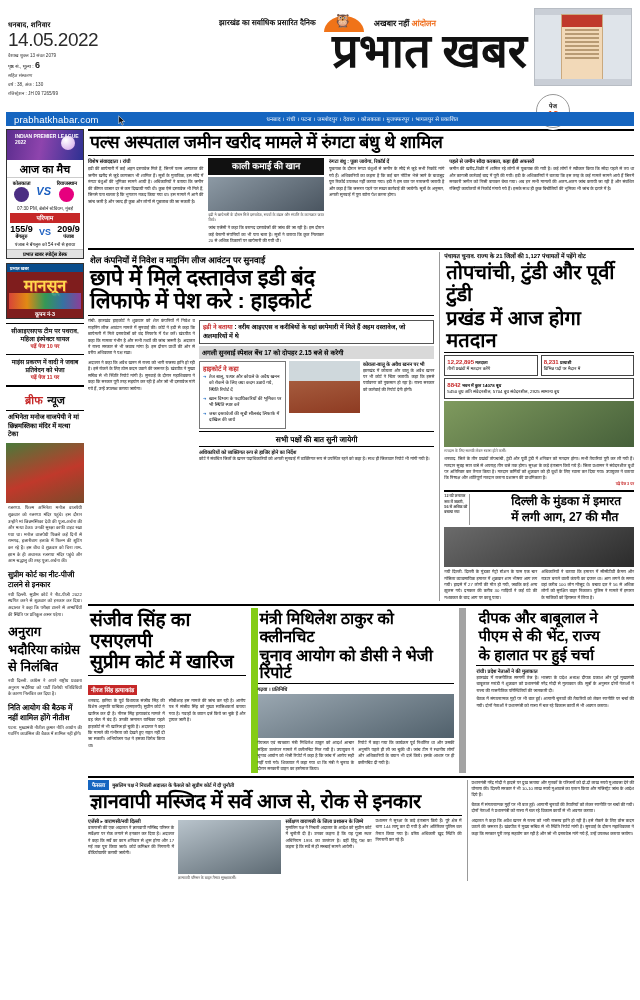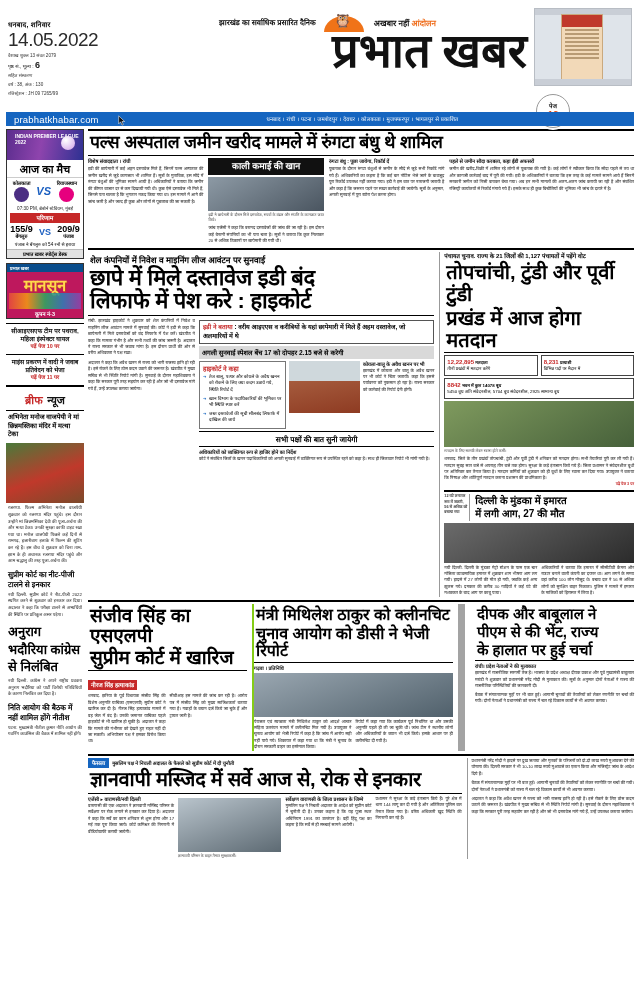--- a/index.html
+++ b/index.html
@@ -93,21 +93,21 @@
   .ipl-vs .vs { font-size:11px; font-weight:bold; color:#1b5fc0; font-style:italic;}
   .ipl-time { font-size:4.6px; text-align:center; color:#222; padding:1px 2px;}
   .ipl-result { background:#c62828; color:#fff; text-align:center; font-size:6px; font-weight:bold; padding:1px 0; margin:1px 3px;}
   .ipl-score { display:flex; justify-content:space-around; align-items:center; padding:1px 0;}
   .ipl-score .s { text-align:center; font-size:9px; font-weight:bold; line-height:1.05;}
   .ipl-score .s span { display:block; font-size:5px; font-weight:bold;}
   .ipl-note { font-size:4.6px; text-align:center; padding:1px 3px; line-height:1.3;}
   .ipl-foot { background:#e3e3e3; text-align:center; font-size:5px; font-weight:bold; padding:1px 0; border-top:1px solid #bbb;}
 
   
-  .monsoon { border:1px solid #333; margin-bottom:4px; background:#be185d; position:relative; height:56px; overflow:hidden;}
+  .monsoon { border:1px solid #333; margin-bottom:4px; background:#7f1d1d; position:relative; height:56px; overflow:hidden;}
   .monsoon .mtop { background:#0a4d8c; color:#fff; font-size:4.5px; padding:1px 3px; font-weight:bold;}
   .monsoon .mtitle { color:#ffd84d; font-size:16px; font-weight:bold; text-align:center; margin-top:2px; text-shadow:1px 1px 0 #c0392b;}
   .monsoon .mitems { position:absolute; left:2px; right:2px; bottom:9px; height:16px;
      background:linear-gradient(90deg,#e74c3c,#f39c12,#27ae60,#2980b9,#8e44ad); opacity:.85; }
   .monsoon .mcoupon2 { position:absolute; left:0; right:0; bottom:0; text-align:center; color:#fff; font-size:5.5px; font-weight:bold;}
 
   
   .brief-item { text-align:center; font-size:6.2px; font-weight:bold; line-height:1.35; padding:3px 2px; color:#111;}
   .brief-item .pg { color:#c62828; font-size:5.4px; }
   .brief-title-bar { text-align:center; padding:3px 0 2px; }
@@ -151,21 +151,21 @@
   .factbox { border:1px solid #444; font-size:4.4px; line-height:1.45; padding:2px; }
   .factbox .num { color:#c62828; font-weight:bold; font-size:6px;}
   .fb-grid { display:flex; gap:3px; }
   .news-photo { height:46px; background:linear-gradient(150deg,#7f9a5e,#46603a); margin:2px 0;}
   .firephoto { height:40px; background:linear-gradient(150deg,#6b6b6b,#2b2b2b); margin:2px 0;}
 
   .body-txt { font-size:4.3px; line-height:1.5; text-align:justify; color:#222;}
   .colwrap { display:flex; gap:4px; }
   .colwrap > div { flex:1; }
 
-  .sec-head { font-size:10px; font-weight:bold; line-height:1.12; padding:1px 2px;}
+  .sec-head { font-size:12px; font-weight:bold; line-height:1.12; padding:1px 2px;margin-left:36px;}
   .tagline-sm { font-size:5px; font-weight:bold; color:#111;}
   .bluetag { background:#1565c0; color:#fff; font-size:5.5px; font-weight:bold; padding:1px 4px; display:inline-block;}
   .mini-photo { height:44px; background:linear-gradient(160deg,#9aa7b1,#50606b); margin:2px 0;}
   .wide-photo { height:54px; background:linear-gradient(160deg,#b9c4cc,#5d6a73); margin:2px 0;}
   .bigsec-head { font-size:19px; font-weight:bold; line-height:1.08; padding:2px 2px;}
 </style>
 </head>
 <body>
 
 <div class="page">
@@ -439,21 +439,21 @@
           <div class="rule"></div>
           <div style="margin-top:2px">
             <span class="redbar-label">नीरज सिंह हत्याकांड</span>
           </div>
           <div class="colwrap" style="margin-top:2px">
             <div class="body-txt">धनबाद. झरिया के पूर्व विधायक संजीव सिंह की विशेष अनुमति याचिका (एसएलपी) सुप्रीम कोर्ट ने खारिज कर दी है। नीरज सिंह हत्याकांड मामले में वह जेल में बंद हैं। उनकी जमानत याचिका पहले हाइकोर्ट से भी खारिज हो चुकी है। अदालत ने कहा कि मामले की गंभीरता को देखते हुए राहत नहीं दी जा सकती। अभियोजन पक्ष ने इसका विरोध किया था।</div>
             <div class="body-txt">सीबीआइ इस मामले की जांच कर रही है। आरोप पत्र में संजीव सिंह को मुख्य साजिशकर्ता बताया गया है। गवाहों के बयान दर्ज किये जा चुके हैं और ट्रायल जारी है।</div>
           </div>
         </div>
 
-        <div style="flex:1.25; border-left:2px solid #84cc16; ">
+        <div style="flex:1.25; border-left:7px solid #84cc16; ">
           <div class="bigsec-head" style="font-size:16px">मंत्री मिथिलेश ठाकुर को क्लीनचिट</div>
           <div class="bigsec-head" style="font-size:16px;margin-top:-2px">चुनाव आयोग को डीसी ने भेजी रिपोर्ट</div>
           <div class="rule"></div>
           <div class="kicker" style="margin-top:2px">गढ़वा । प्रतिनिधि</div>
           <div class="mini-photo"></div>
           <div class="colwrap">
             <div class="body-txt">पेयजल एवं स्वच्छता मंत्री मिथिलेश ठाकुर को आदर्श आचार संहिता उल्लंघन मामले में क्लीनचिट मिल गयी है। उपायुक्त ने चुनाव आयोग को भेजी रिपोर्ट में कहा है कि जांच में आरोप सही नहीं पाये गये। शिकायत में कहा गया था कि मंत्री ने चुनाव के दौरान सरकारी वाहन का इस्तेमाल किया।</div>
             <div class="body-txt">रिपोर्ट में कहा गया कि कार्यक्रम पूर्व निर्धारित था और उसकी अनुमति पहले ही ली जा चुकी थी। जांच टीम ने स्थानीय लोगों और अधिकारियों के बयान भी दर्ज किये। इसके आधार पर ही क्लीनचिट दी गयी है।</div>
           </div>
         </div>

